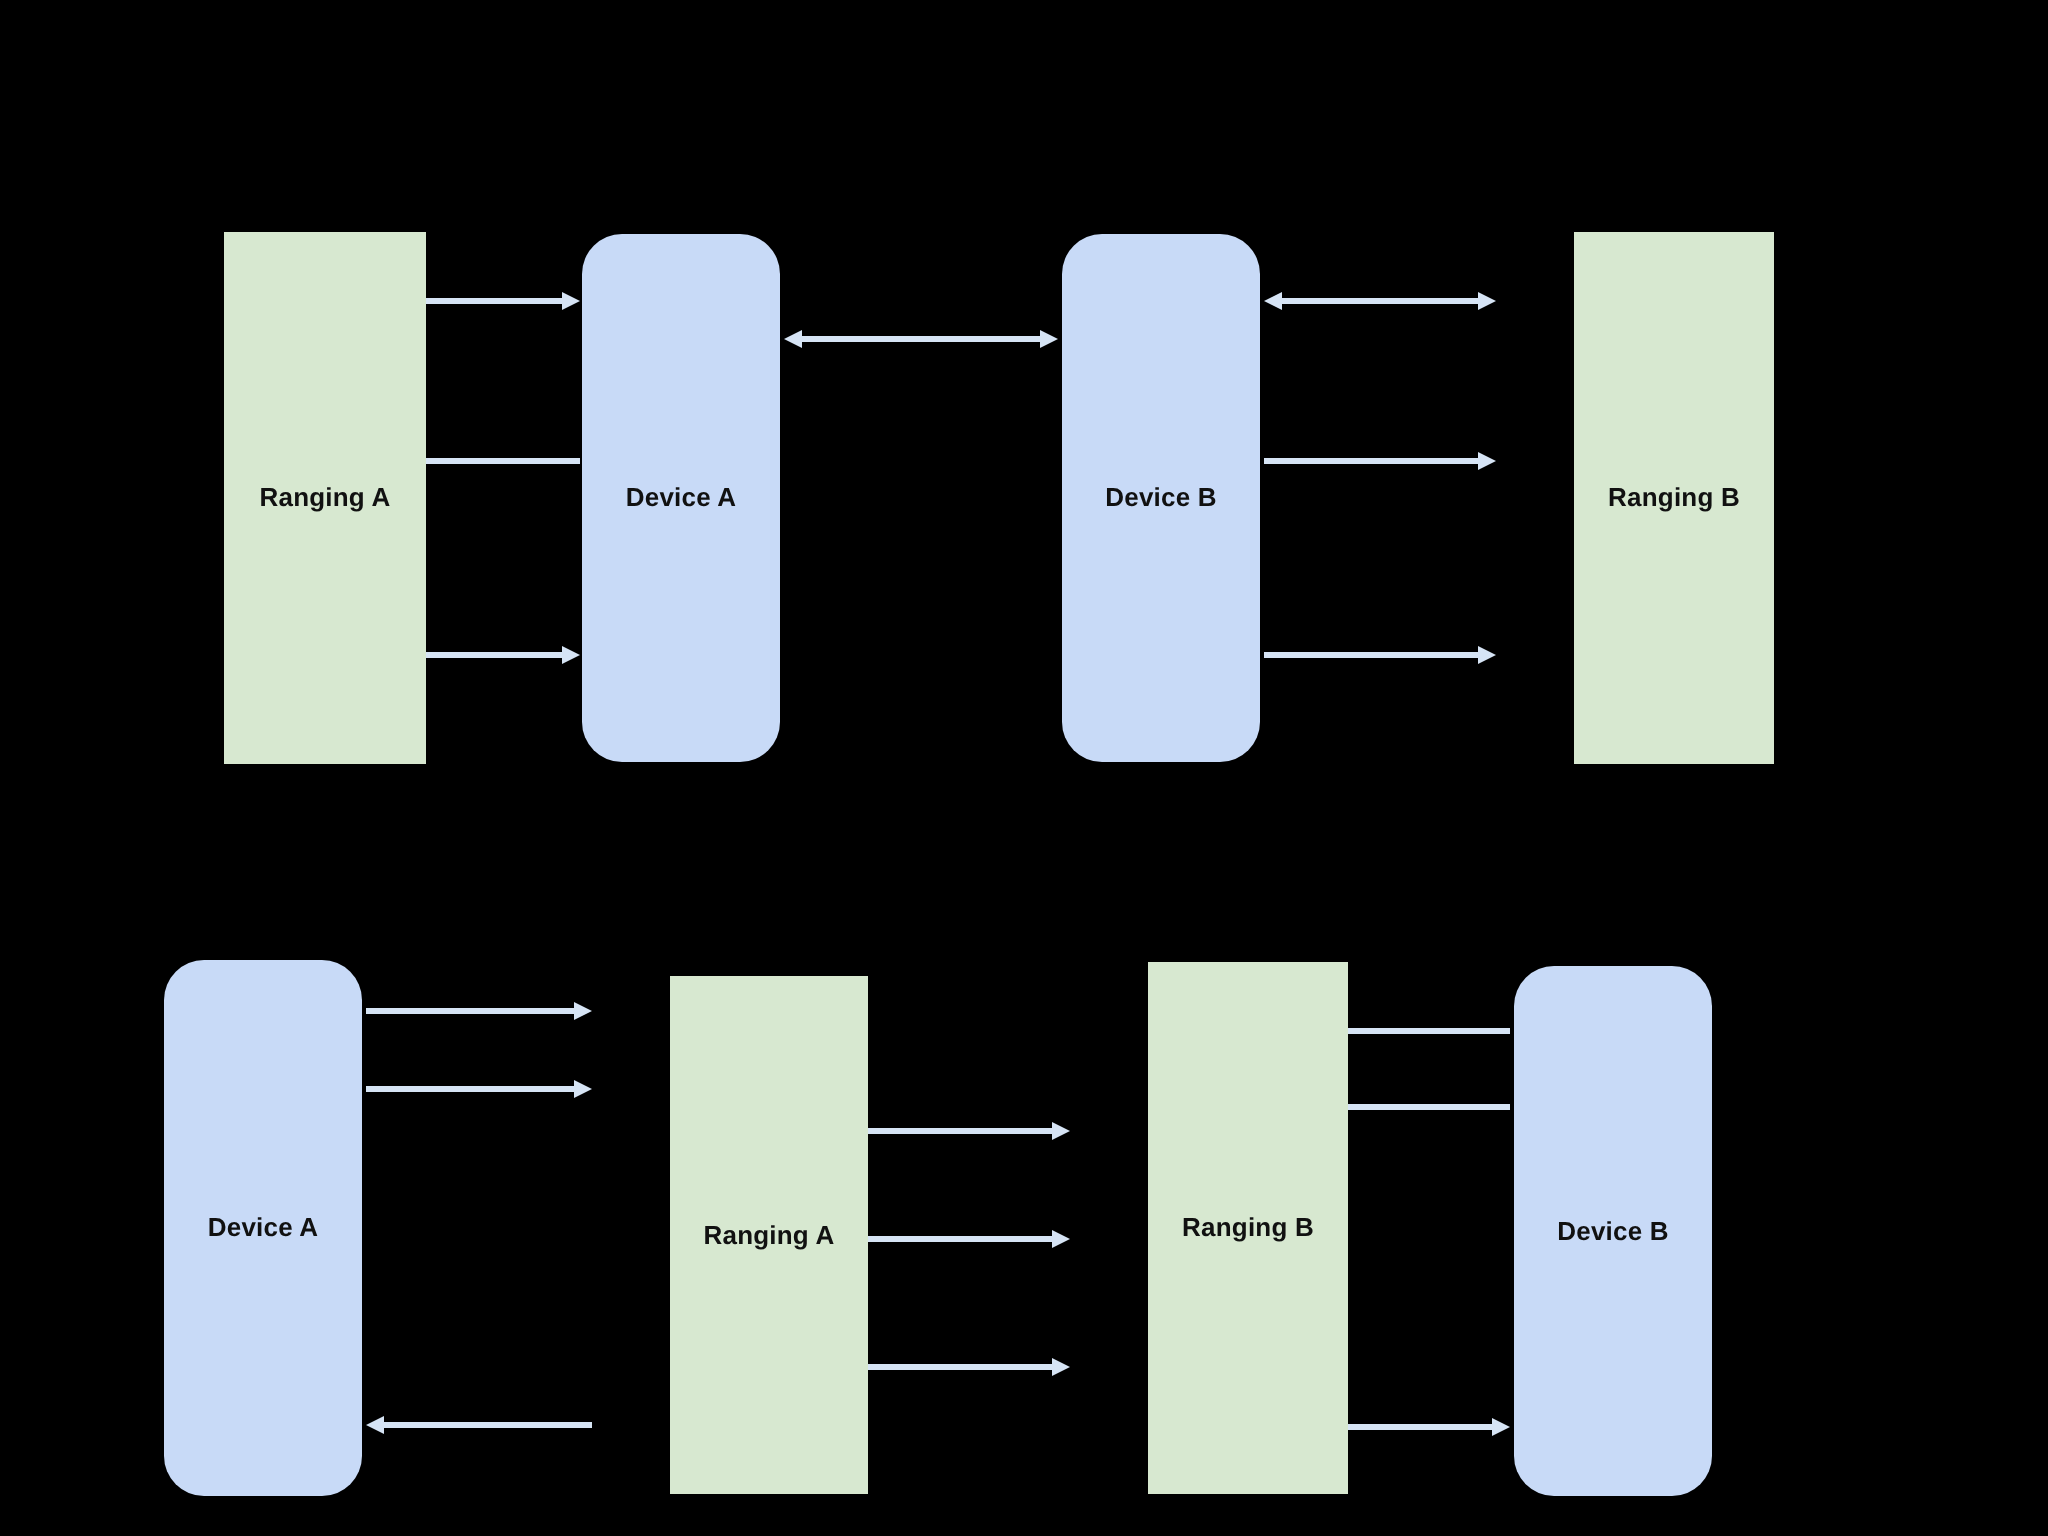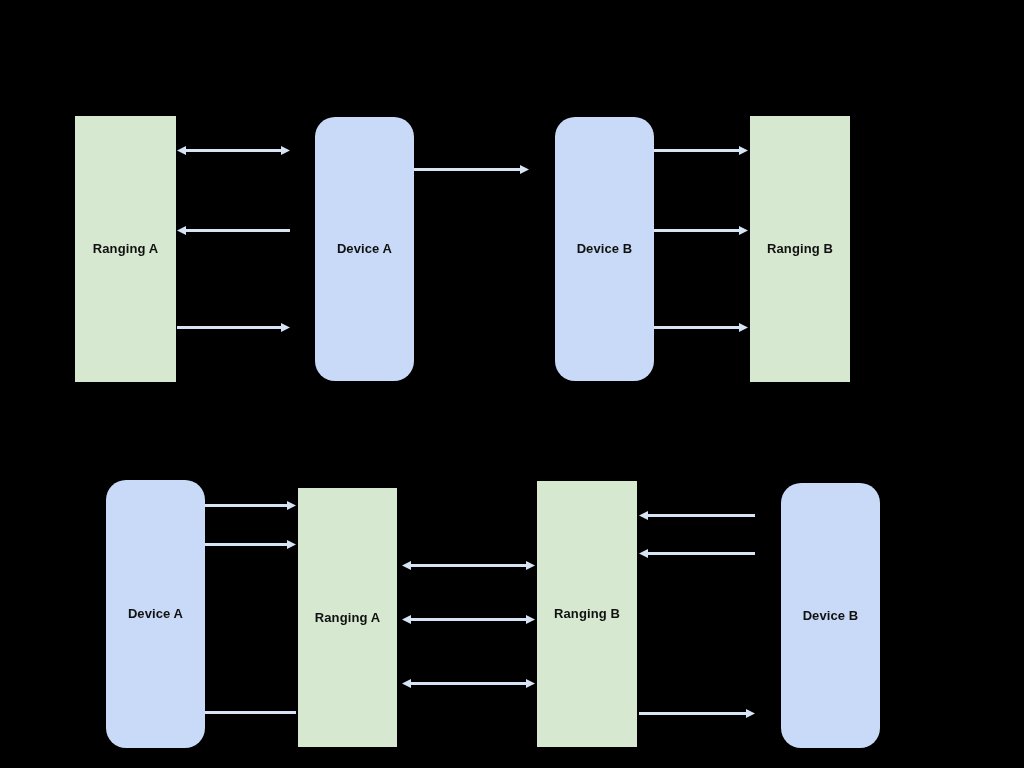--- a/index.html
+++ b/index.html
@@ -32,25 +32,25 @@
     font-size: 13px;
     font-weight: bold;
     color: #111111;
     line-height: 1.2;
     letter-spacing: 0.1px;
     user-select: none;
   }
   .node.green {
     background: #d7e8d0;
     border-radius: 0px;
+    margin-left: 37px;
   }
   .node.blue {
     background: #c8daf7;
     border-radius: 20px;
-    margin-left: 24px;
   }
   .edge {
     position: absolute;
     overflow: visible;
   }
   .edge svg {
     display: block;
     overflow: visible;
   }
 </style>

